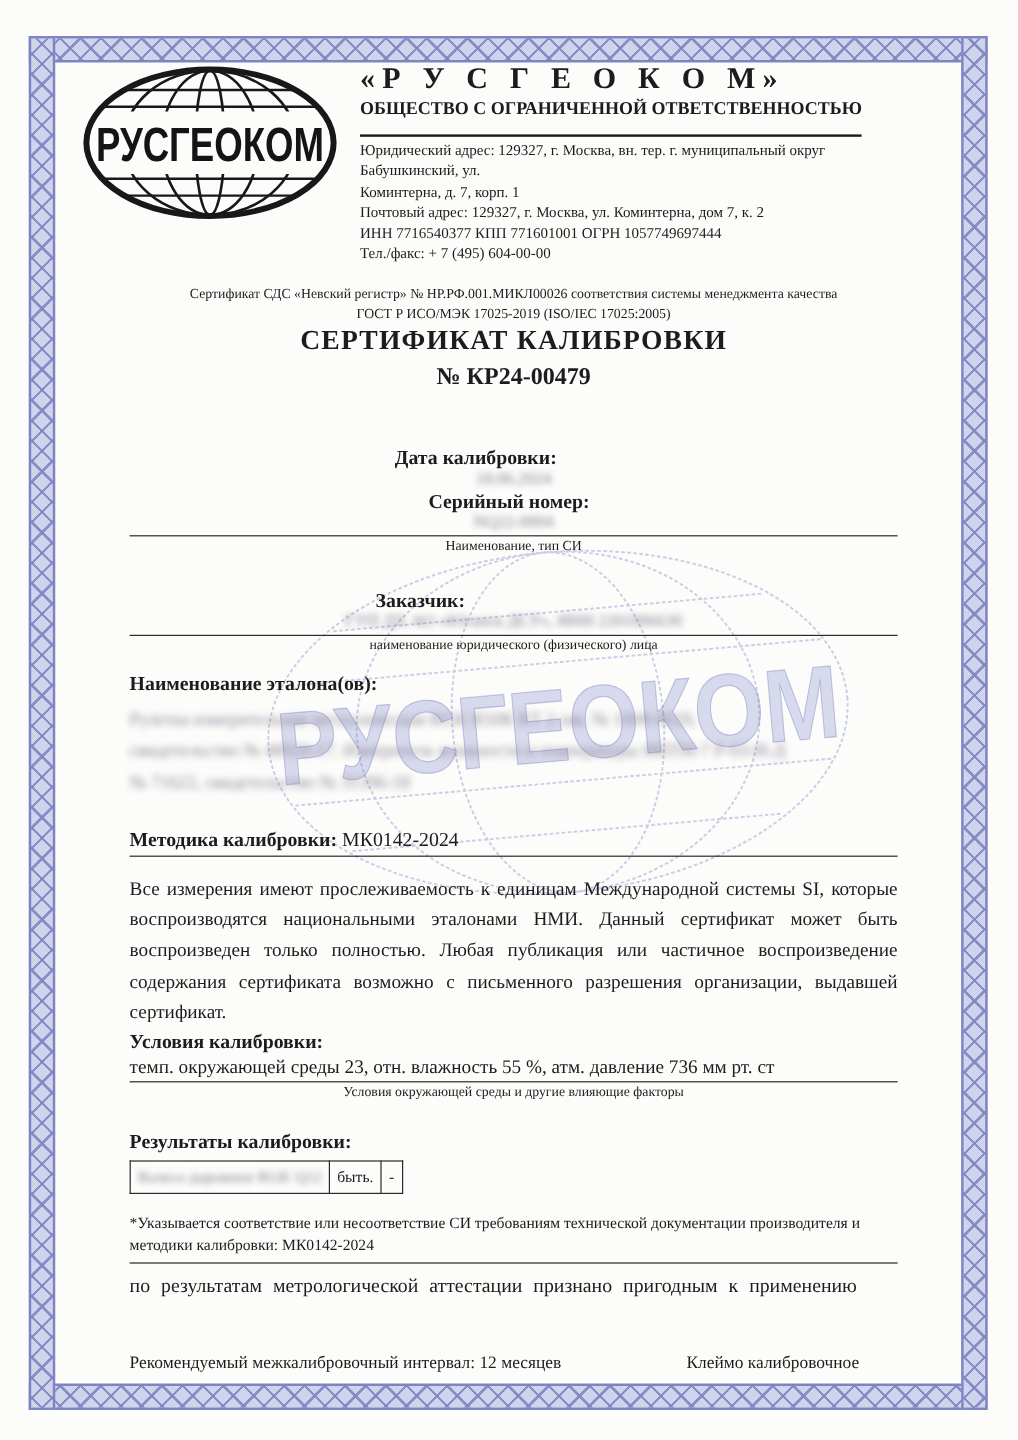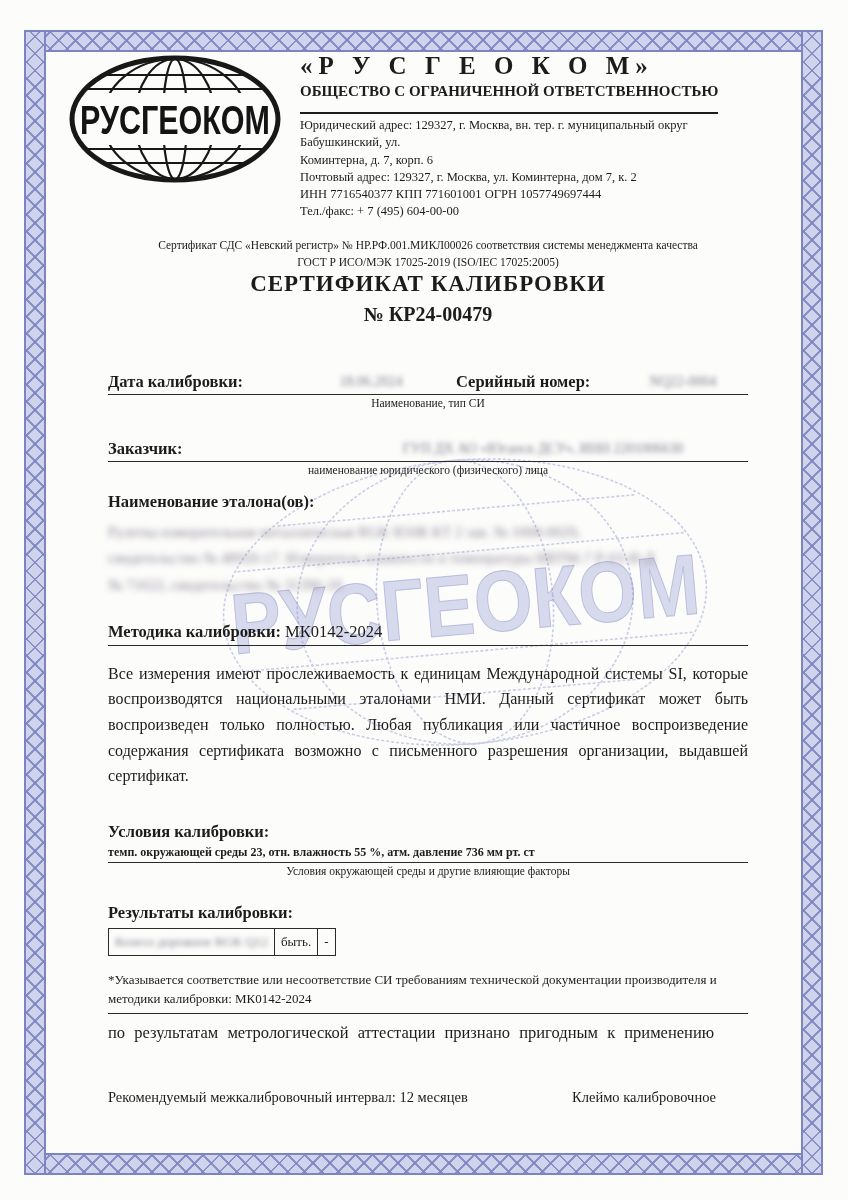--- a/index.html
+++ b/index.html
@@ -35,40 +35,40 @@
   .org-sub { display:inline-block; font-size:15px; font-weight:bold; border-bottom:2px solid #1c1c1c; margin-top:3px; padding-bottom:12px; }
   .addr { font-size:12.5px; line-height:1.38; margin-top:3px; }
 
   .accred { text-align:center; font-size:11.5px; line-height:1.5; margin-top:16px; }
 
   .cert-title { text-align:center; }
   .cert-title .t1 { font-size:23px; font-weight:bold; letter-spacing:1px; }
   .cert-title .t2 { font-size:20px; font-weight:bold; margin-top:6px; }
 
   .fields { margin-top:46px; }
-  .frow { display:flex; align-items:center; border-bottom:1.5px solid #2a2a2a; padding-bottom:2px; }
+  .frow { display:flex; align-items:center; border-bottom:1.5px solid #2a2a2a; padding-bottom:2px;flex-direction:column; }
   .flabel { font-size:16.5px; font-weight:bold; white-space:nowrap; }
   .fvalue { flex:1; text-align:center; font-size:14px; }
   .caption { text-align:center; font-size:11.5px; margin-top:2px; }
 
   .sec-label { font-size:16.5px; font-weight:bold; }
   .ruled { border-bottom:1.5px solid #2a2a2a; padding-bottom:3px; }
 
   .redacted  { filter: blur(2.6px); color:#7f7f92; }
   .redacted2 { filter: blur(3px);  color:#8d8498; }
 
   .std-par { margin-top:7px; font-size:15px; line-height:1.75; text-align:justify; }
 
   .method-line { margin-top:24px; font-size:16.5px; }
   .method-line .val { font-weight:normal; }
 
   .par { margin-top:15px; font-size:16px; line-height:1.6; text-align:justify; }
 
-  .cond { margin-top:33px; }
-  .cond-val { font-size:12px; padding-bottom:2px; border-bottom:1.5px solid #2a2a2a; margin-top:3px;font-weight:bold; }
+  .cond { margin-top:1px; }
+  .cond-val { font-size:16px; padding-bottom:2px; border-bottom:1.5px solid #2a2a2a; margin-top:3px; }
 
   .results { margin-top:26px; }
   table.res { border-collapse:collapse; margin-top:5px; }
   table.res th, table.res td { border:1.4px solid #2a2a2a; text-align:center; vertical-align:middle; font-weight:normal; }
   table.res th { font-size:12.5px; line-height:1.25; padding:4px 6px; }
   table.res td { font-size:13px; padding:5px 6px; }
   .col-name { width:312px; } .col-res { width:92px; } .col-note { width:92px; }
 
   .footnote { margin-top:14px; font-size:13px; line-height:1.5; border-bottom:1.5px solid #2a2a2a; padding-bottom:4px; }
   .add-label { font-size:16.5px; font-weight:bold; border-bottom:1.5px solid #2a2a2a; padding-bottom:3px; margin-top:3px; }
@@ -119,21 +119,21 @@
           <rect x="6" y="39" width="206" height="52" rx="26" fill="#fcfcfa"></rect>
           <ellipse cx="109" cy="65" rx="103" ry="61" fill="none" stroke="#181818" stroke-width="5"></ellipse>
           <text x="109" y="80" text-anchor="middle" font-family="Liberation Sans, sans-serif" font-weight="bold" font-size="40" textLength="190" lengthAdjust="spacingAndGlyphs" fill="#141414">РУСГЕОКОМ</text>
         </svg>
       </div>
       <div class="org">
         <div class="org-title">«Р У С Г Е О К О М»</div>
         <div><span class="org-sub">ОБЩЕСТВО С ОГРАНИЧЕННОЙ ОТВЕТСТВЕННОСТЬЮ</span></div>
         <div class="addr">
           <div>Юридический адрес: 129327, г. Москва, вн. тер. г. муниципальный округ Бабушкинский, ул.</div>
-          <div>Коминтерна, д. 7, корп. 6</div>
+          <div>Коминтерна, д. 7, корп. 1</div>
           <div>Почтовый адрес: 129327, г. Москва, ул. Коминтерна, дом 7, к. 2</div>
           <div>ИНН 7716540377 КПП 771601001 ОГРН 1057749697444</div>
           <div>Тел./факс: + 7 (495) 604-00-00</div>
         </div>
       </div>
     </div>
 
     <div class="accred">
       <div>Сертификат СДС «Невский регистр» № НР.РФ.001.МИКЛ00026 соответствия системы менеджмента качества</div>
       <div>ГОСТ Р ИСО/МЭК 17025-2019 (ISO/IEC 17025:2005)</div>

